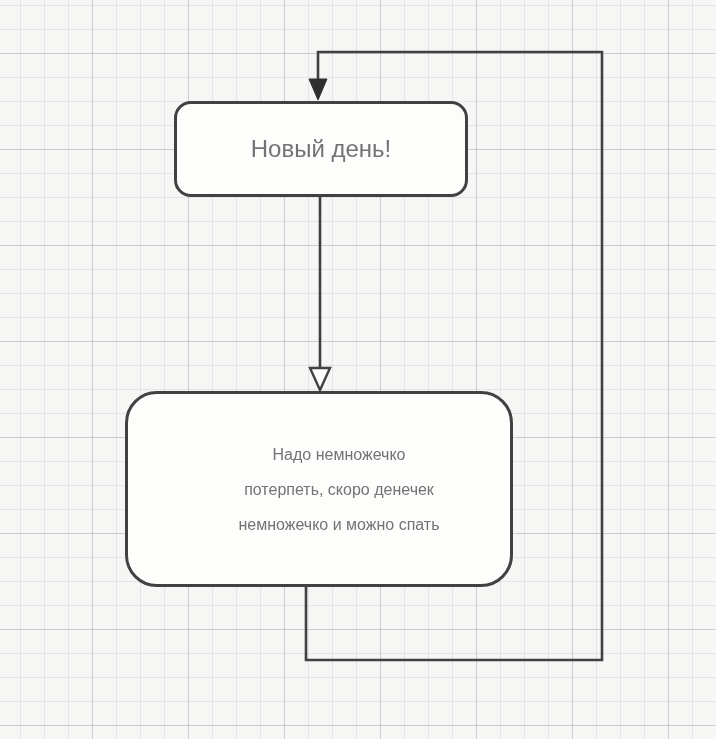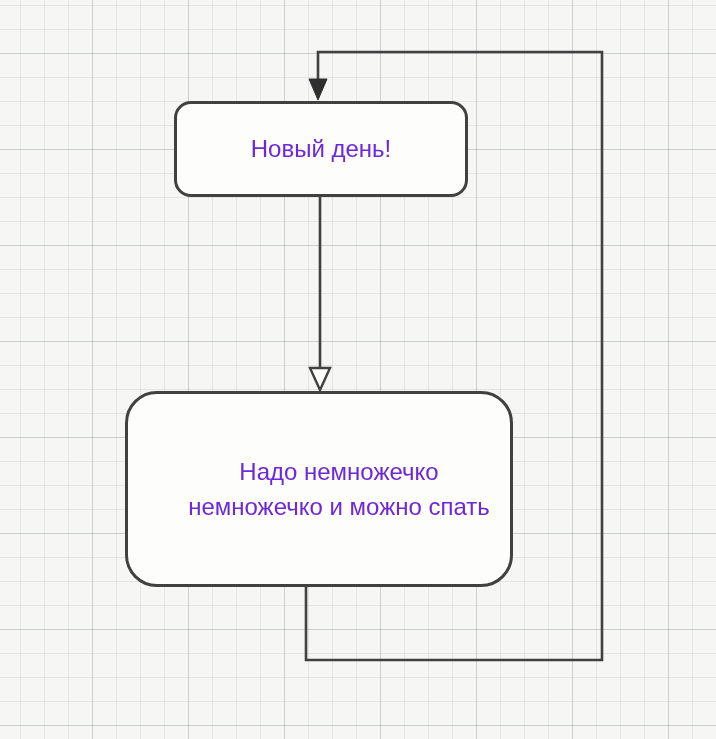--- a/index.html
+++ b/index.html
@@ -28,42 +28,42 @@
     left: 0;
     top: 0;
     z-index: 1;
   }
   .node {
     position: absolute;
     z-index: 2;
     box-sizing: border-box;
     background: #fdfdfc;
     border: 3px solid #414141;
-    color: #6d28d9;
+    color: #737373;
     display: flex;
     flex-direction: column;
     align-items: center;
     justify-content: center;
     text-align: center;
   }
   .node-top {
     left: 174px;
     top: 101px;
     width: 294px;
     height: 96px;
     border-radius: 17px;
     font-size: 24px;
   }
   .node-bottom {
     left: 125px;
     top: 391px;
     width: 388px;
     height: 196px;
     border-radius: 32px;
-    font-size: 24px;
+    font-size: 16px;
     line-height: 35px;
     padding-left: 40px;
   }
   .node .txt { display: block; }
 </style>
 </head>
 <body>
 
 <div class="screen">
 
@@ -75,16 +75,17 @@
     <line x1="320" y1="197" x2="320" y2="368" stroke="#414141" stroke-width="2.6"></line>
     <polygon points="320,390 310,368 330,368" fill="#fdfdfc" stroke="#414141" stroke-width="2.4"></polygon>
   </svg>
 
   <div class="node node-top">
     <span class="txt">Новый день!</span>
   </div>
 
   <div class="node node-bottom">
     <span class="txt">Надо немножечко</span>
+    <span class="txt">потерпеть, скоро денечек</span>
     <span class="txt">немножечко и можно спать</span>
   </div>
 
 </div>
 
 </body></html>

